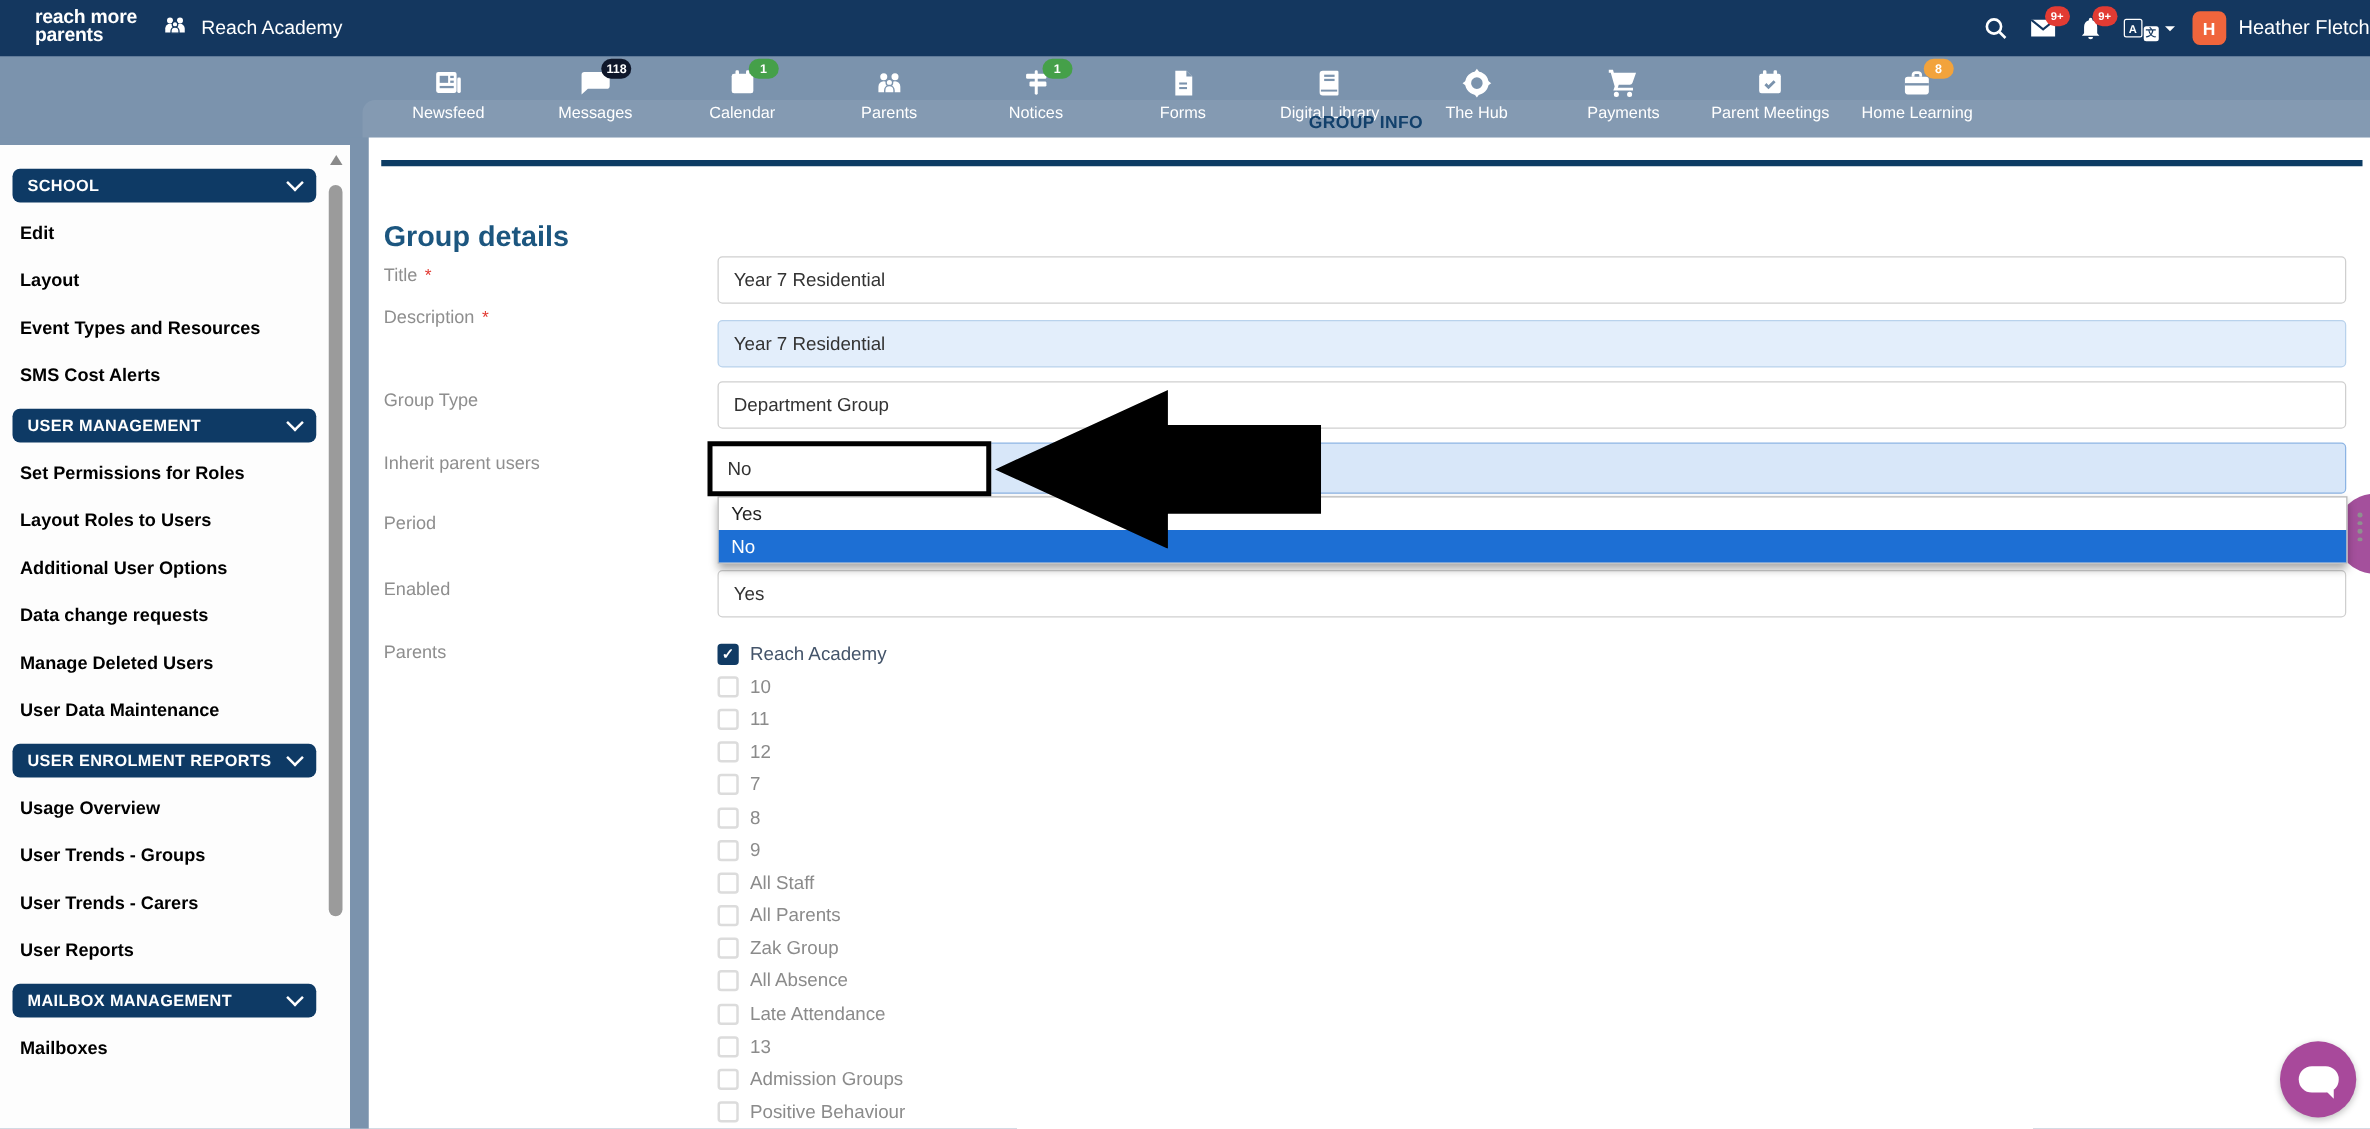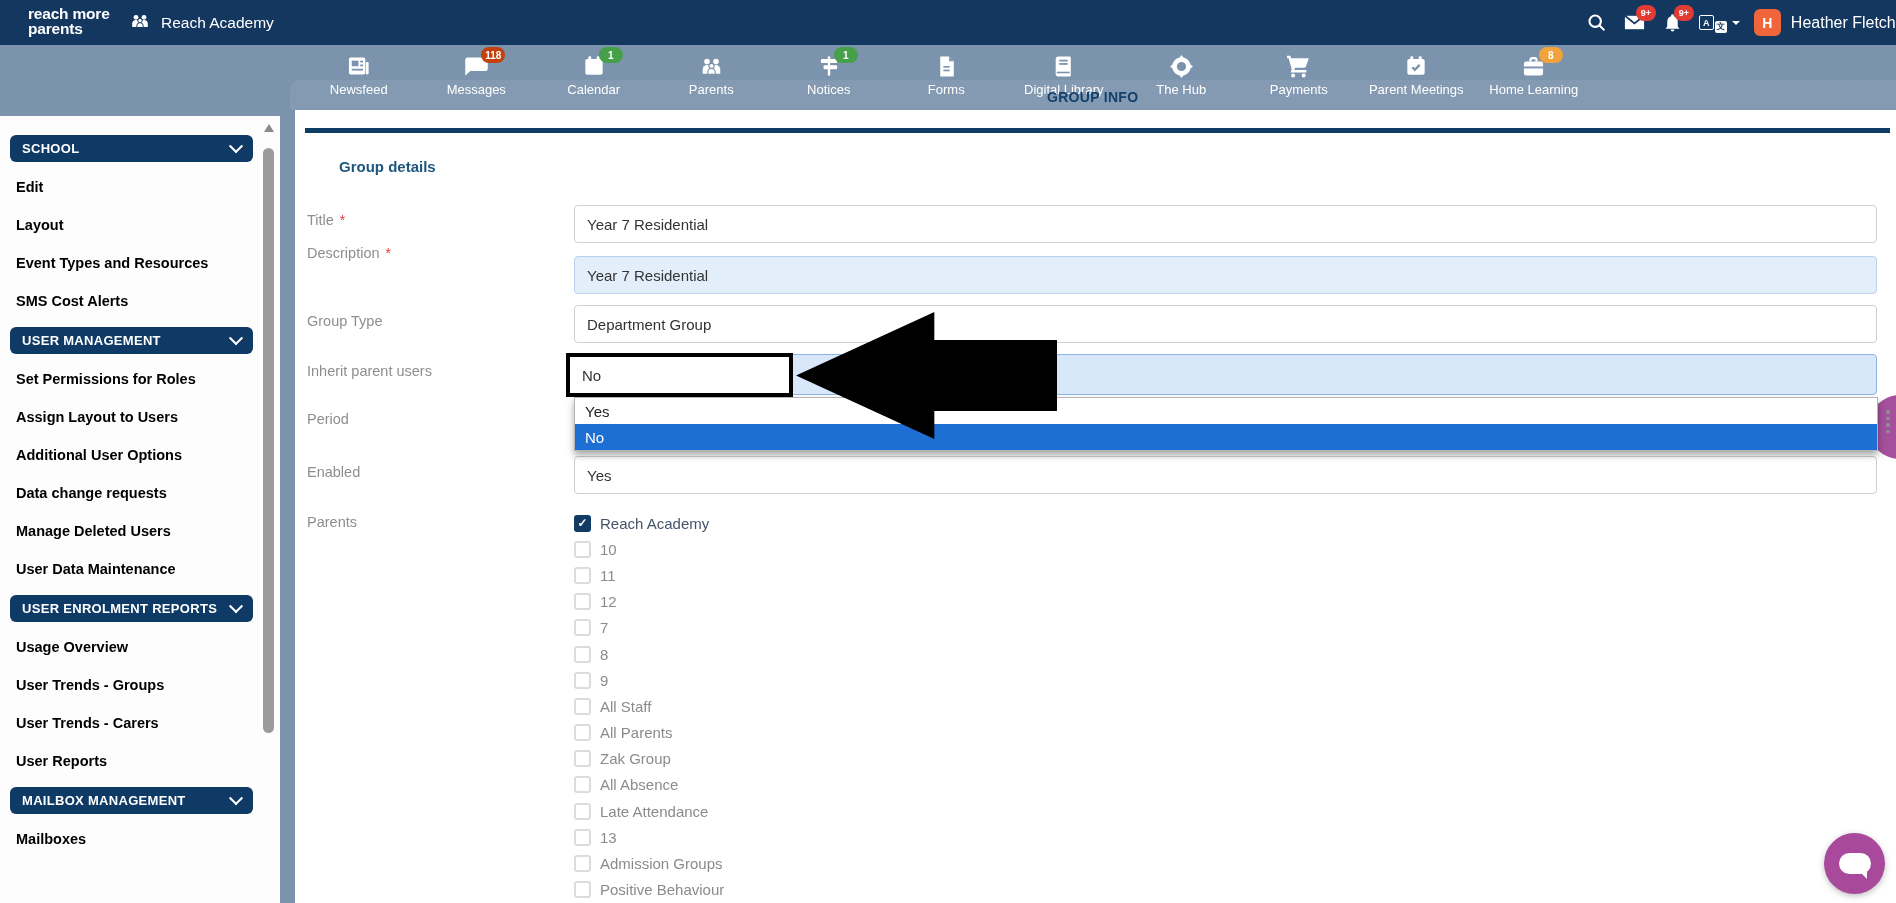--- a/index.html
+++ b/index.html
@@ -42,21 +42,21 @@
     letter-spacing:.3px;display:flex;align-items:center;padding:0 12px;box-sizing:border-box;cursor:pointer;margin:7px 0 6px 0;}
   .side-pill .chev{margin-left:auto;width:8px;height:8px;border-right:2.5px solid #fff;border-bottom:2.5px solid #fff;
     transform:rotate(45deg) translate(-2px,-2px);}
   .side-item{height:38px;display:flex;align-items:center;padding-left:6px;color:#000000;font-weight:bold;font-size:14.5px;cursor:pointer;}
   .side-scroll{position:absolute;right:2px;top:0;width:18px;height:100%;}
   .scroll-up{position:absolute;top:8px;left:4px;width:0;height:0;border-left:5.5px solid transparent;border-right:5.5px solid transparent;border-bottom:8px solid #8a8a8a;}
   .scroll-thumb{position:absolute;top:32px;left:3px;width:11px;height:585px;background:#9b9b9b;border-radius:6px;cursor:pointer;}
   
   .main{position:absolute;left:295px;top:108px;width:1601px;height:795px;background:#fff;z-index:1;}
   .tab-underline{position:absolute;left:10px;top:20px;width:1585px;height:5px;background:#0d3c64;}
-  .page-title{position:absolute;left:12px;top:50px;color:#1c567f;font-weight:bold;font-size:15px;margin-left:32px;}
+  .page-title{position:absolute;left:12px;top:68px;color:#1c567f;font-weight:bold;font-size:23px;}
   .f-label{position:absolute;left:12px;color:#8e8e8e;font-size:14.5px;}
   .f-label .req{color:#e23b33;margin-left:6px;font-size:14px;}
   .f-field{position:absolute;left:279px;width:1303px;height:38px;background:#fff;border:1px solid #cfcfcf;border-radius:4px;
     box-sizing:border-box;display:flex;align-items:center;padding-left:12px;font-size:15px;color:#333;}
   .f-field.blue{background:#e3eefb;border-color:#b9d2ec;}
   .f-field.focusblue{background:#d8e7f9;border-color:#8cb4e4;}
   
   .dropdown{position:absolute;left:279px;top:289px;width:1304px;background:#fff;border:1px solid #b5b5b5;box-sizing:border-box;
     z-index:6;box-shadow:0 4px 7px rgba(0,0,0,.35);}
   .dropdown .option{height:26px;display:flex;align-items:center;padding-left:10px;font-size:15px;color:#222;cursor:pointer;}
@@ -155,21 +155,21 @@
         </div>
         <div class="nav-label">Newsfeed</div>
       </div>
       <div class="nav-item">
         <div class="nav-icon">
           <svg width="27" height="27" viewBox="0 0 24 24">
             <path fill="#fff" d="M20 4H4a2 2 0 0 0-2 2v14l4.5-4H20a2 2 0 0 0 2-2V6a2 2 0 0 0-2-2z"></path>
           </svg>
         </div>
         <div class="nav-label">Messages</div>
-        <div class="nav-badge" style="background: #c2410c;">118</div>
+        <div class="nav-badge" style="background: #0f172a;">118</div>
       </div>
       <div class="nav-item">
         <div class="nav-icon">
           <svg width="26" height="26" viewBox="0 0 24 24" fill="#fff">
             <rect x="4" y="5.5" width="16" height="14.5" rx="1.8"></rect>
             <rect x="6.8" y="3" width="2.6" height="4.5" rx="1"></rect>
             <rect x="14.6" y="3" width="2.6" height="4.5" rx="1"></rect>
           </svg>
         </div>
         <div class="nav-label">Calendar</div>
@@ -276,21 +276,21 @@
       </div>
       <div class="side-item">Edit</div>
       <div class="side-item">Layout</div>
       <div class="side-item">Event Types and Resources</div>
       <div class="side-item">SMS Cost Alerts</div>
       <div class="side-pill">
         <span>USER MANAGEMENT</span>
         <span class="chev"></span>
       </div>
       <div class="side-item">Set Permissions for Roles</div>
-      <div class="side-item">Assign Layout to Users</div>
+      <div class="side-item">Layout Roles to Users</div>
       <div class="side-item">Additional User Options</div>
       <div class="side-item">Data change requests</div>
       <div class="side-item">Manage Deleted Users</div>
       <div class="side-item">User Data Maintenance</div>
       <div class="side-pill">
         <span>USER ENROLMENT REPORTS</span>
         <span class="chev"></span>
       </div>
       <div class="side-item">Usage Overview</div>
       <div class="side-item">User Trends - Groups</div>

